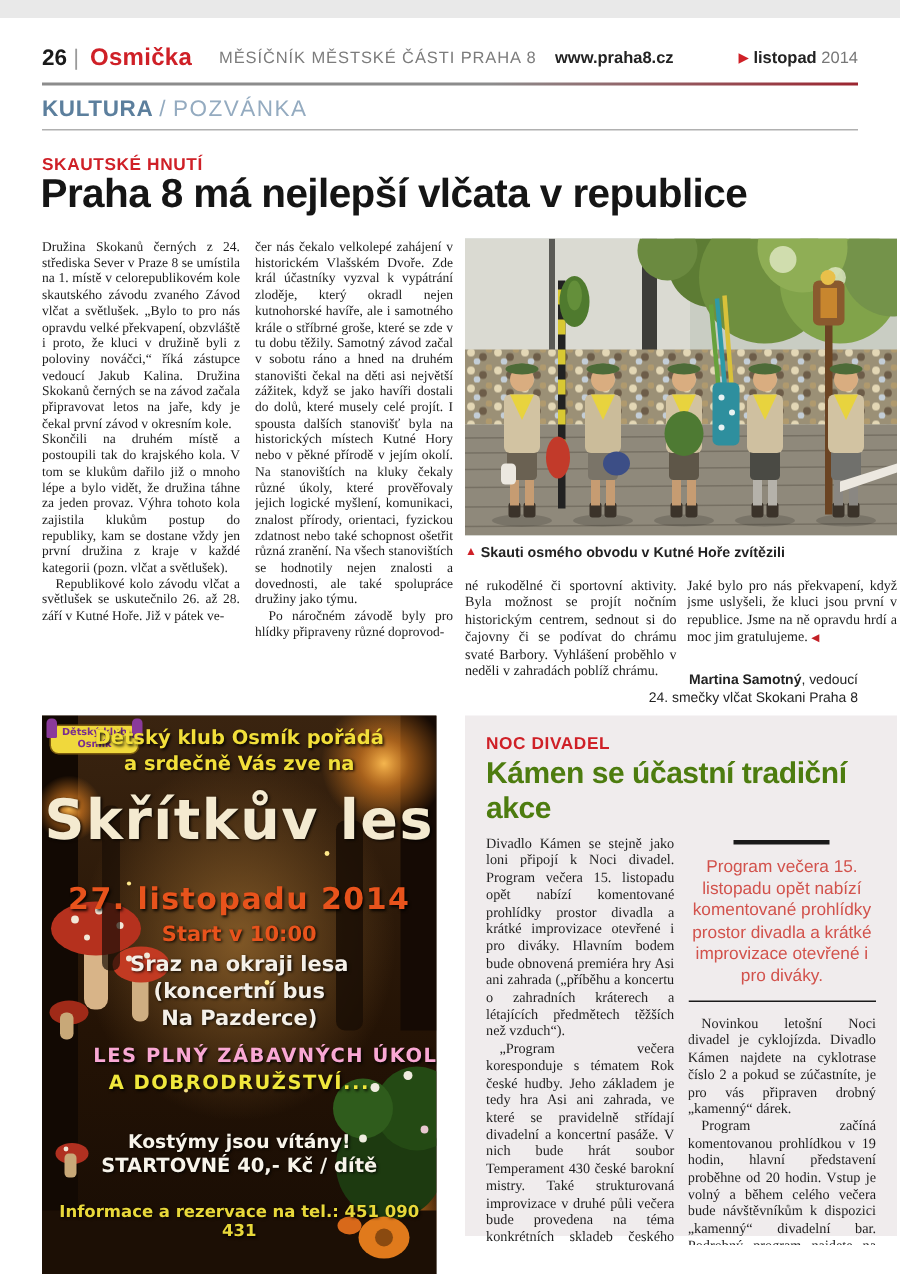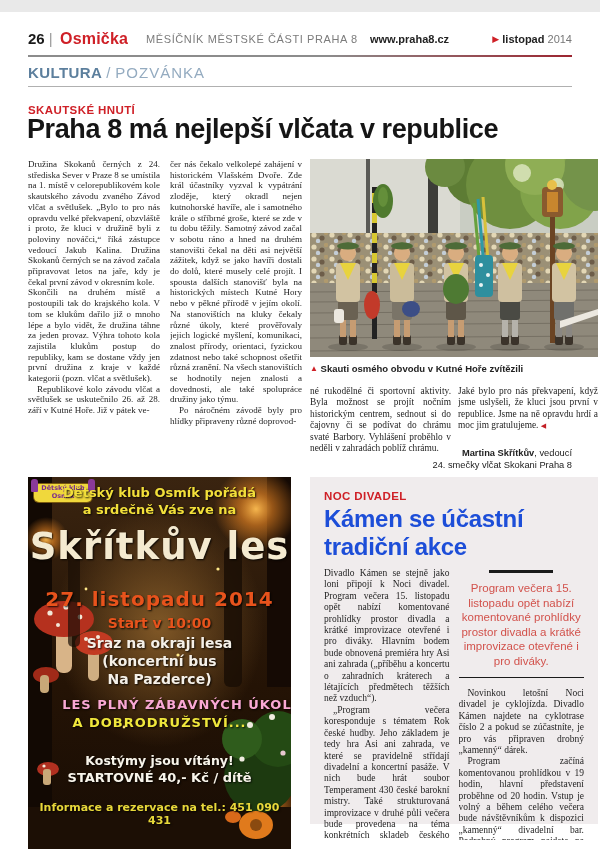--- a/index.html
+++ b/index.html
@@ -68,21 +68,21 @@
   .p-logo{position:absolute;left:6px;top:7px;width:58px;height:18px;background:#f0d83c;
           border-radius:5px;box-shadow:0 0 0 1px #7a5a10;
           font-family:"DejaVu Sans",sans-serif;text-align:center;color:#7a2d8e;
           font-size:6.5px;font-weight:bold;line-height:8px;padding-top:0;box-sizing:border-box;}
   .gnome{position:absolute;width:7px;height:13px;background:#8a3a9a;border-radius:3px 3px 1px 1px;top:-5px;}
   .gnome.l{left:-3px;} .gnome.r{right:-3px;}
   
   .noc{position:absolute;left:310px;top:465px;width:288px;height:347px;background:#f0eced;
        box-sizing:border-box;padding:13px 14px 8px 14px;}
   .noc-kicker{font-size:11.5px;}
-  .noc-headline{font-size:24px;font-weight:bold;color:#1d4ed8;letter-spacing:-.3px;margin-top:3px;}
+  .noc-headline{font-size:20px;font-weight:bold;color:#4d7c0f;letter-spacing:-.3px;margin-top:3px;}
   .noc-cols{display:flex;gap:9px;margin-top:7px;height:272px;overflow:hidden;}
   .noc-col{width:126px;font-family:"Liberation Serif",serif;font-size:9.5px;line-height:11.4px;
            text-align:justify;color:#1e1e1e;overflow:hidden;}
   .noc-col p{margin:0;}
   .noc-col p.ind{text-indent:9px;}
   .quote{margin:2px 0 10px 0;text-align:center;}
   .quote-bar{width:64px;height:3px;background:#1a1a1a;margin:2px auto 8px auto;}
   .quote-text{font-family:"Liberation Sans",sans-serif;font-size:11.5px;line-height:14.5px;
               color:#d2524c;font-weight:normal;}
   .quote-rule{width:126px;height:1px;background:#1a1a1a;margin:9px auto 0 auto;}
@@ -256,21 +256,21 @@
     <span>Skauti osmého obvodu v Kutné Hoře zvítězili</span>
   </div>
 
   <div class="bodytext col3">
     <p>né rukodělné či sportovní aktivity. Byla možnost se projít nočním historickým centrem, sednout si do čajovny či se podívat do chrámu svaté Barbory. Vyhlášení proběhlo v neděli v zahradách poblíž chrámu.</p>
   </div>
   <div class="bodytext col4">
     <p><span>Jaké bylo pro nás překvapení, když jsme uslyšeli, že kluci jsou první v republice. Jsme na ně opravdu hrdí a moc jim gratulujeme.</span> <span class="endmark">◀</span></p>
   </div>
   <div class="signature">
-    <span class="name">Martina Skřítkův</span><span>, vedoucí</span><br>
+    <span class="name">Martina Samotný</span><span>, vedoucí</span><br>
     <span>24. smečky vlčat Skokani Praha 8</span>
   </div>
 
   <div class="poster">
     <svg width="263" height="381" viewBox="0 0 263 381">
       <defs>
         <linearGradient id="bg" x1="0" y1="0" x2="0" y2="1">
           <stop offset="0" stop-color="#3a2410"></stop>
             <stop offset=".55" stop-color="#241305"></stop>
             <stop offset="1" stop-color="#170c04"></stop>

